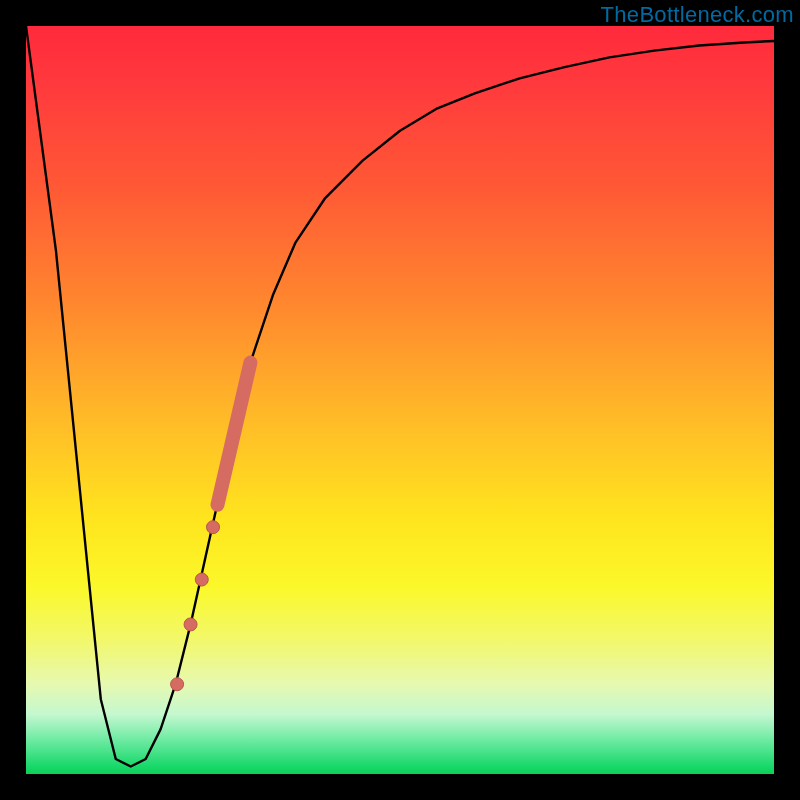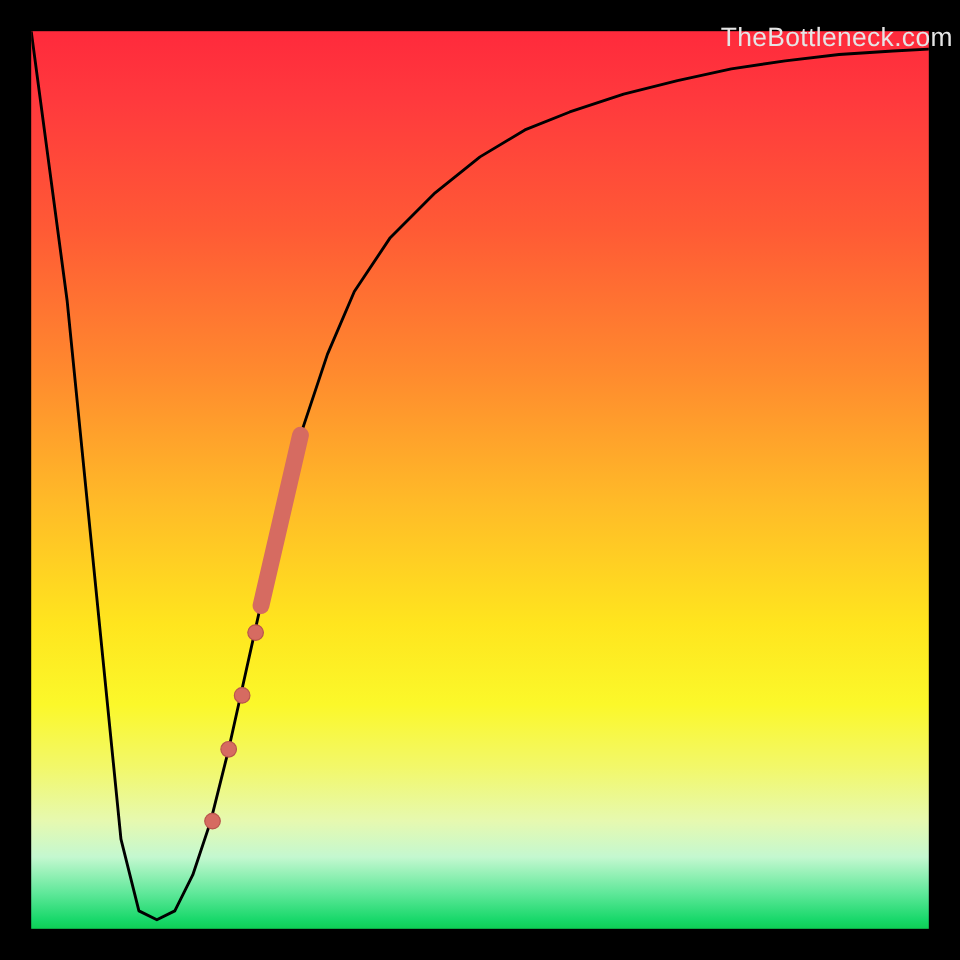--- a/index.html
+++ b/index.html
@@ -41,23 +41,23 @@
   }
   .curve-svg {
     position: absolute;
     left: 0;
     top: 0;
     width: 748px;
     height: 748px;
   }
   .watermark {
     position: absolute;
-    top: 18px;
+    top: 2px;
     right: 6px;
-    color: #e5e5e5;
+    color: #0369a1;
     font-size: 22px;
     font-weight: 500;
     letter-spacing: 0.3px;
   }
 </style>
 </head>
 <body>
 
 <div class="chart-container">
   <div class="plot-area">

